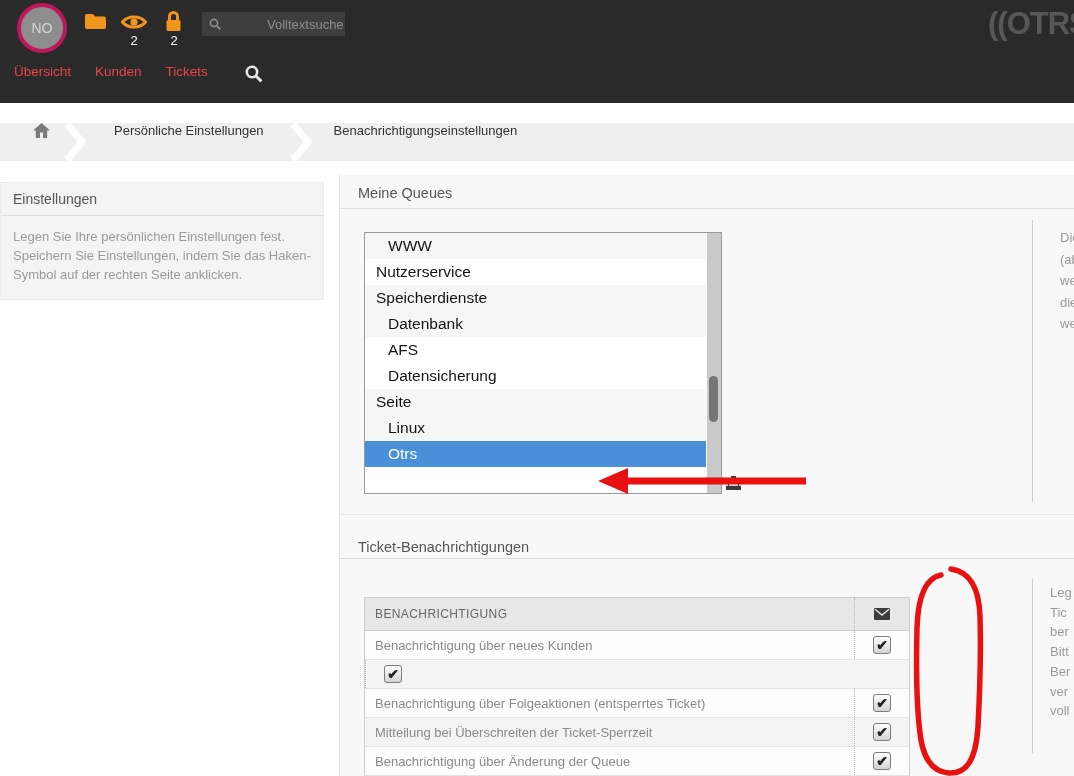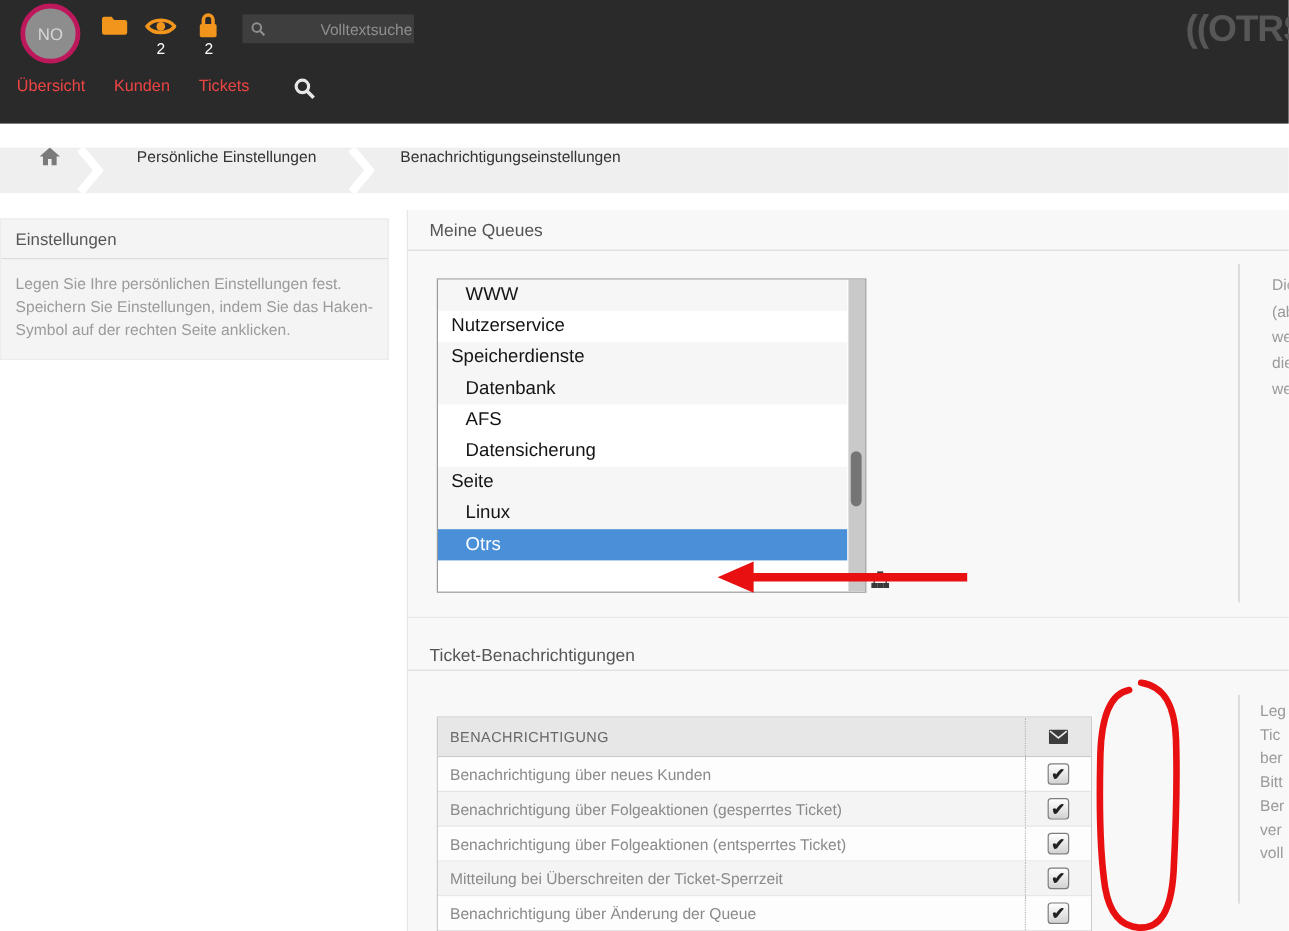--- a/index.html
+++ b/index.html
@@ -211,21 +211,20 @@
       </div>
     </div>
     <div>
         <div class="nt-row">
           <div class="nt-label">Benachrichtigung über neues Kunden</div>
           <div class="nt-cb-cell">
             <span class="cb">✔</span>
           </div>
         </div>
         <div class="nt-row alt">
-          <div class="nt-label">Benachrichtigung über Folgeaktionen (gesperrtes Ticket)</div>
           <div class="nt-cb-cell">
             <span class="cb">✔</span>
           </div>
         </div>
         <div class="nt-row">
           <div class="nt-label">Benachrichtigung über Folgeaktionen (entsperrtes Ticket)</div>
           <div class="nt-cb-cell">
             <span class="cb">✔</span>
           </div>
         </div>

